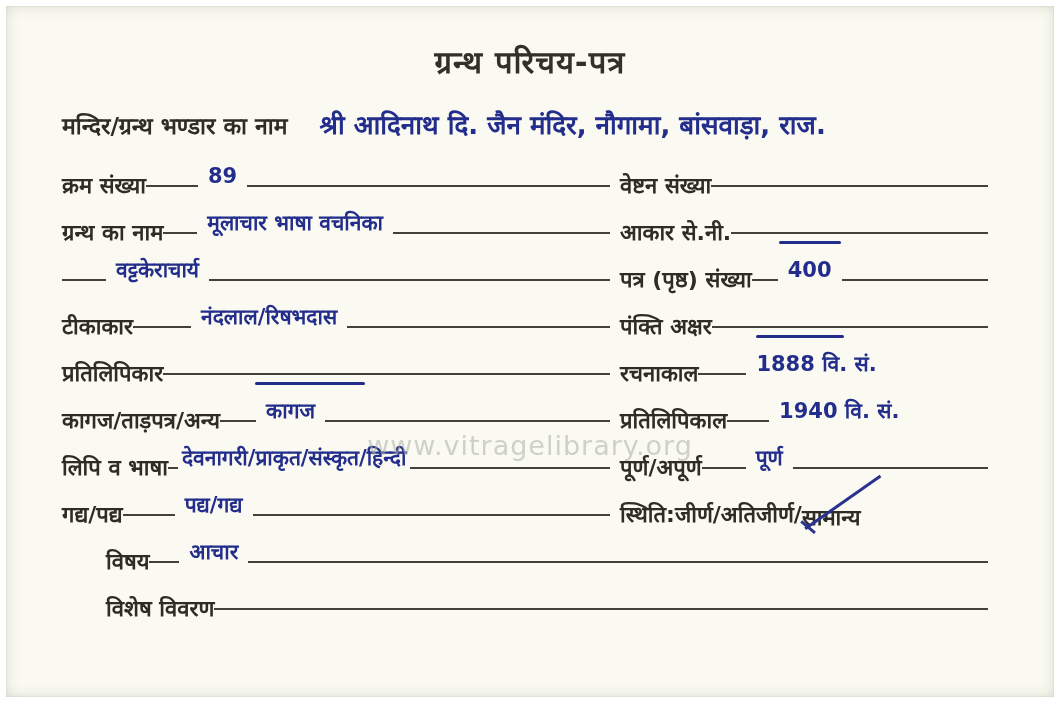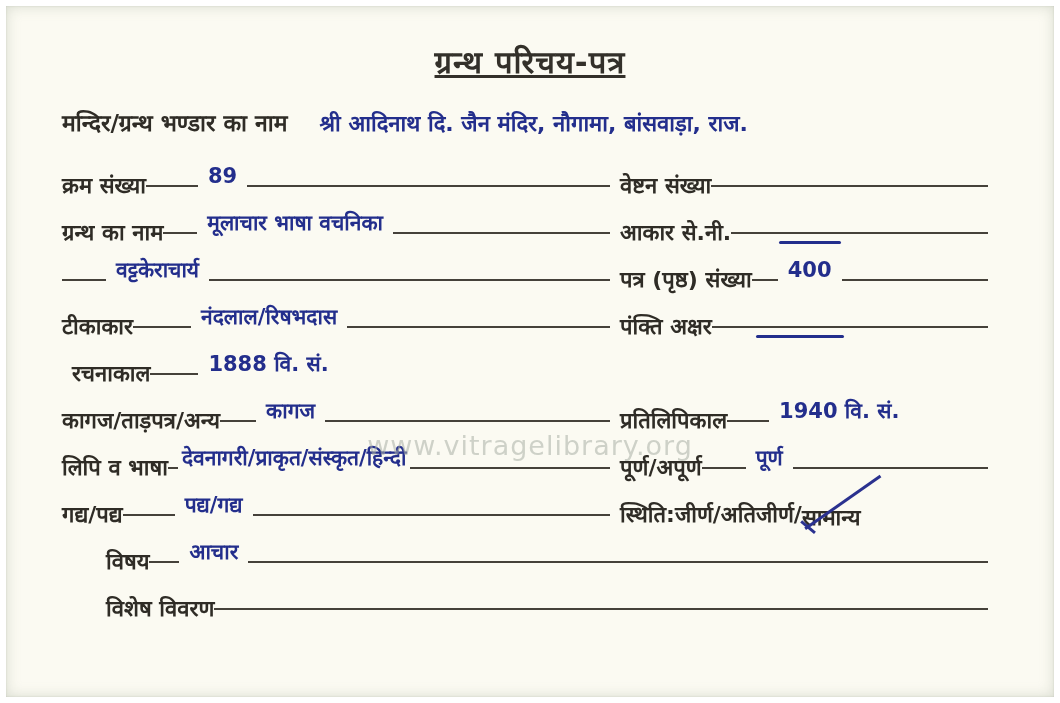--- a/index.html
+++ b/index.html
@@ -16,29 +16,28 @@
     background:#fbfaf2;
     box-shadow:inset 0 0 14px rgba(150,160,140,0.35), inset 0 0 2px rgba(120,130,110,0.3);
     color:#2f2c26;
   }
   .title{
     position:absolute;top:34px;left:0;right:0;
     text-align:center;
     font-size:31px;font-weight:700;
     letter-spacing:1px;
     color:#33302a;
-    text-decoration:underline;
   }
   .header-row{
     position:absolute;top:100px;left:56px;right:40px;
     display:flex;align-items:baseline;
     font-size:23px;font-weight:700;text-align:center;
   }
   .header-row .h-label{color:#2f2c26;}
-  .header-row .h-value{color:#232e8c;margin-left:32px;font-size:22px;}
+  .header-row .h-value{color:#232e8c;margin-left:32px;font-size:26px;}
   .rows{
     position:absolute;top:148px;left:56px;right:66px;
   }
   .row{display:flex;height:47px;}
   .cell{display:flex;align-items:flex-end;}
   .cell.left{width:548px;flex:0 0 548px;}
   .cell.right{flex:1;margin-left:10px;}
   .cell.full{flex:1;margin-left:44px;}
   .lbl{
     font-size:22px;font-weight:700;line-height:1.15;
@@ -147,20 +146,26 @@
       </div>
       <div class="cell right">
         <span class="lbl">पंक्ति अक्षर</span>
         <span class="seg grow">
           <span class="blue-dash" style="left:44px;width:88px"></span>
         </span>
       </div>
     </div>
 
     <div class="row">
+      <div class="cell left">
+        <span class="lbl">प्रतिलिपिकार</span>
+        <span class="seg grow">
+          <span class="blue-dash" style="left:92px;width:110px"></span>
+        </span>
+      </div>
       <div class="cell right">
         <span class="lbl">रचनाकाल</span>
         <span class="seg" style="width:48px"></span>
         <span class="val">1888 वि. सं.</span>
         <span class="seg grow noline"></span>
       </div>
     </div>
 
     <div class="row">
       <div class="cell left">

